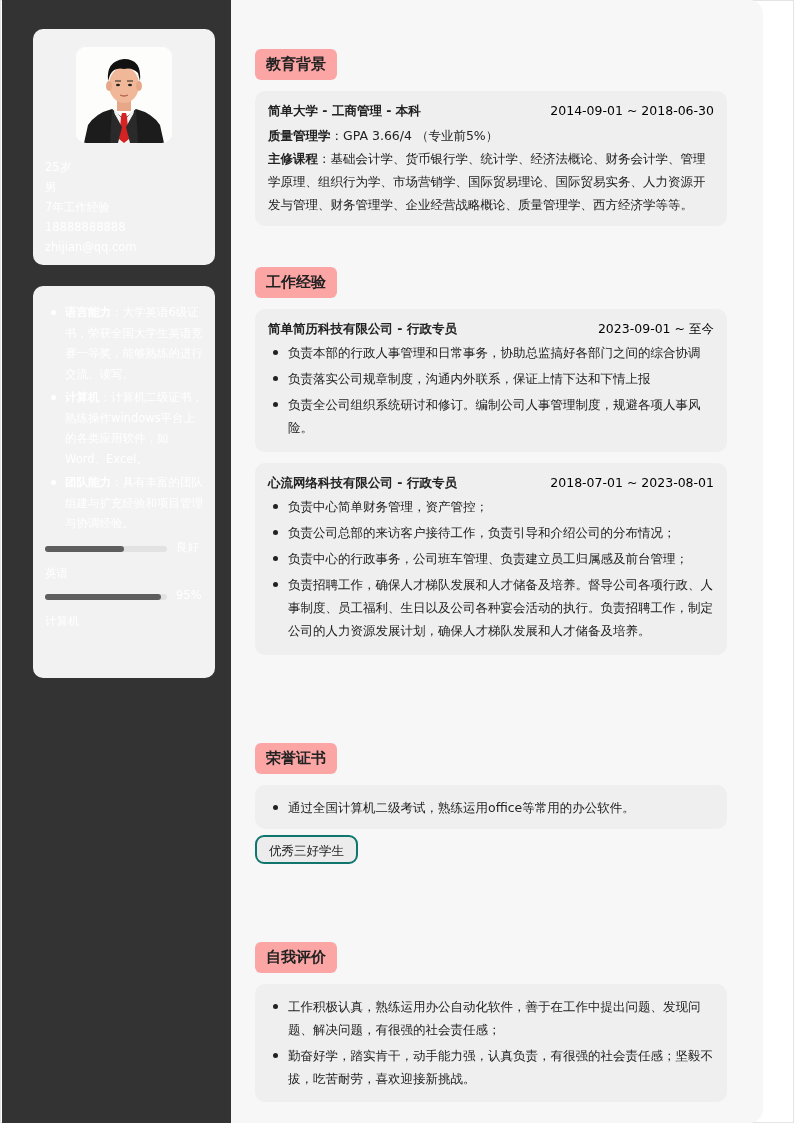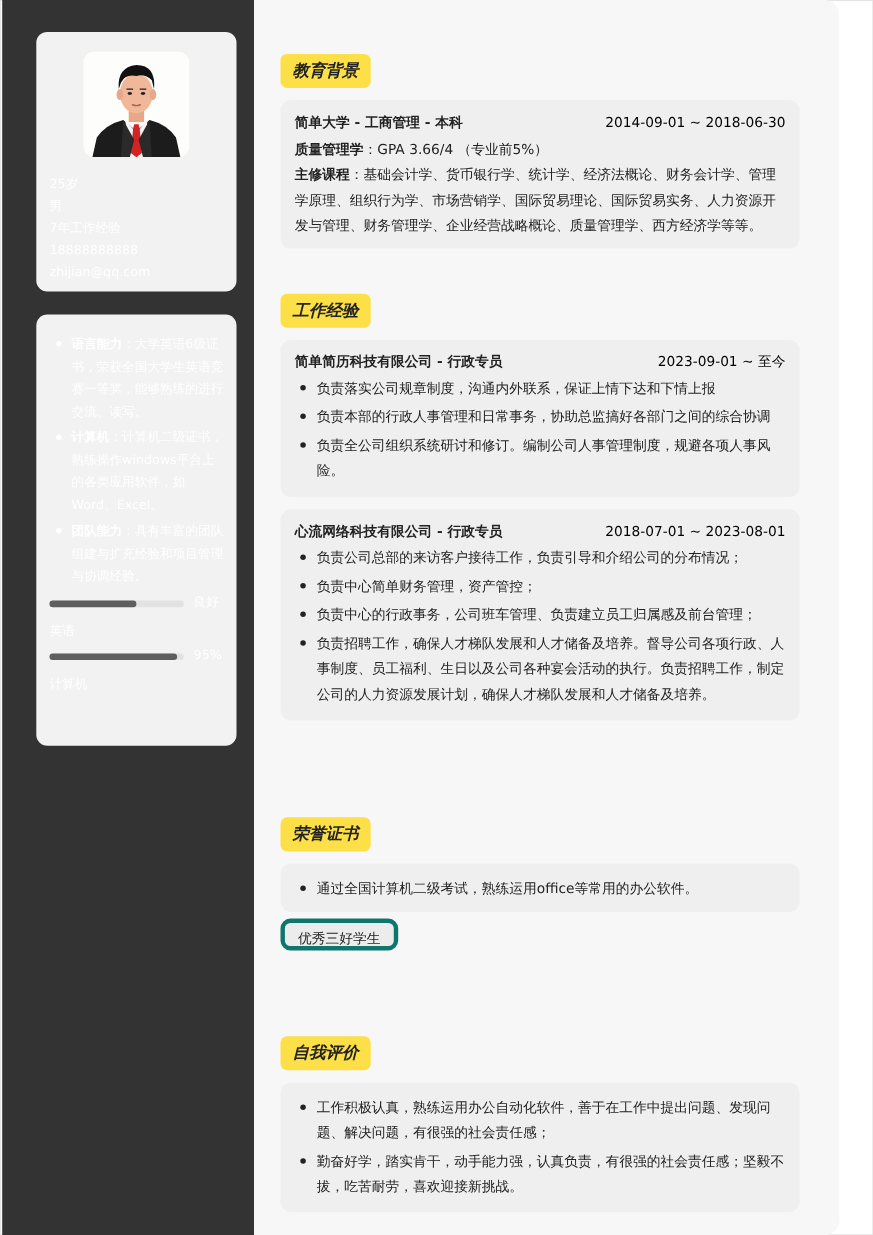--- a/index.html
+++ b/index.html
@@ -22,31 +22,31 @@
   .skills-list li::before { content: ""; position: absolute; left: 6px; top: 8px; width: 5px; height: 5px; border-radius: 50%; background: #ffffff; }
   .skills-list b { font-weight: bold; }
   .bar-row { position: relative; margin-top: 8px; height: 22px; }
   .bar-track { position: absolute; left: 0; top: 4px; width: 122px; height: 6px; background: #e2e2e2; border-radius: 3px; }
   .bar-fill { position: absolute; left: 0; top: 0; height: 6px; background: #5e5e5e; border-radius: 3px; }
   .bar-value { position: absolute; left: 131px; top: -2px; font-size: 11.5px; color: #ffffff; }
   .bar-label { font-size: 11.5px; color: #ffffff; line-height: 18px; margin-bottom: 6px; }
 
   
   .section { position: absolute; left: 24px; width: 472px; }
-  .sec-title { display: inline-block; background: #fde047; border-radius: 6px; padding: 0 11px; height: 31px; line-height: 31px; font-size: 15px; font-weight: bold; color: #222; font-style: italic; }
+  .sec-title { display: inline-block; background: #fca5a5; border-radius: 6px; padding: 0 11px; height: 31px; line-height: 31px; font-size: 15px; font-weight: bold; color: #222; }
   .block { background: #efefef; border-radius: 10px; padding: 10px 13px 10px 13px; margin-top: 11px; }
   .row-head { display: flex; justify-content: space-between; font-size: 12.5px; line-height: 20px; text-align: right; }
   .row-head .left { font-weight: bold; }
   .row-head .right { color: #000000; }
   .para { font-size: 12.5px; line-height: 23px; color: #222; }
   .para b { font-weight: bold; }
   .bullets { list-style: none; margin-top: 2px; }
   .bullets li { position: relative; padding-left: 20px; font-size: 12.5px; line-height: 23px; color: #222; margin-bottom: 3px; }
   .bullets li::before { content: ""; position: absolute; left: 5px; top: 9px; width: 5px; height: 5px; border-radius: 50%; background: #222; }
-  .pill { display: inline-block; margin-top: 6px; height: 29px; line-height: 27px; padding: 0 12px; border: 4px solid #0f766e; border-radius: 9px; background: #ececec; font-size: 12.5px; color: #222; }
+  .pill { display: inline-block; margin-top: 6px; height: 29px; line-height: 27px; padding: 0 12px; border: 2px solid #0f766e; border-radius: 9px; background: #ececec; font-size: 12.5px; color: #222; }
 </style>
 </head>
 <body>
 
 <div class="page-frame"></div>
 
 <aside class="sidebar">
   <div class="card profile-card">
     <div class="avatar">
       <svg width="96" height="96" viewBox="0 0 96 96">
@@ -124,33 +124,33 @@
   </section>
 
   <section class="section" style="top:267px">
     <div class="sec-title">工作经验</div>
     <div class="block">
       <div class="row-head">
         <span class="left">简单简历科技有限公司 - 行政专员</span>
         <span class="right">2023-09-01 ~ 至今</span>
       </div>
       <ul class="bullets">
+        <li>负责本部的行政人事管理和日常事务，协助总监搞好各部门之间的综合协调</li>
         <li>负责落实公司规章制度，沟通内外联系，保证上情下达和下情上报</li>
-        <li>负责本部的行政人事管理和日常事务，协助总监搞好各部门之间的综合协调</li>
         <li>负责全公司组织系统研讨和修订。编制公司人事管理制度，规避各项人事风险。</li>
       </ul>
     </div>
     <div class="block">
       <div class="row-head">
         <span class="left">心流网络科技有限公司 - 行政专员</span>
         <span class="right">2018-07-01 ~ 2023-08-01</span>
       </div>
       <ul class="bullets">
+        <li>负责中心简单财务管理，资产管控；</li>
         <li>负责公司总部的来访客户接待工作，负责引导和介绍公司的分布情况；</li>
-        <li>负责中心简单财务管理，资产管控；</li>
         <li>负责中心的行政事务，公司班车管理、负责建立员工归属感及前台管理；</li>
         <li>负责招聘工作，确保人才梯队发展和人才储备及培养。督导公司各项行政、人事制度、员工福利、生日以及公司各种宴会活动的执行。负责招聘工作，制定公司的人力资源发展计划，确保人才梯队发展和人才储备及培养。</li>
       </ul>
     </div>
   </section>
 
   <section class="section" style="top:743px">
     <div class="sec-title">荣誉证书</div>
     <div class="block" style="padding-top:9px;padding-bottom:7px">
       <ul class="bullets">

